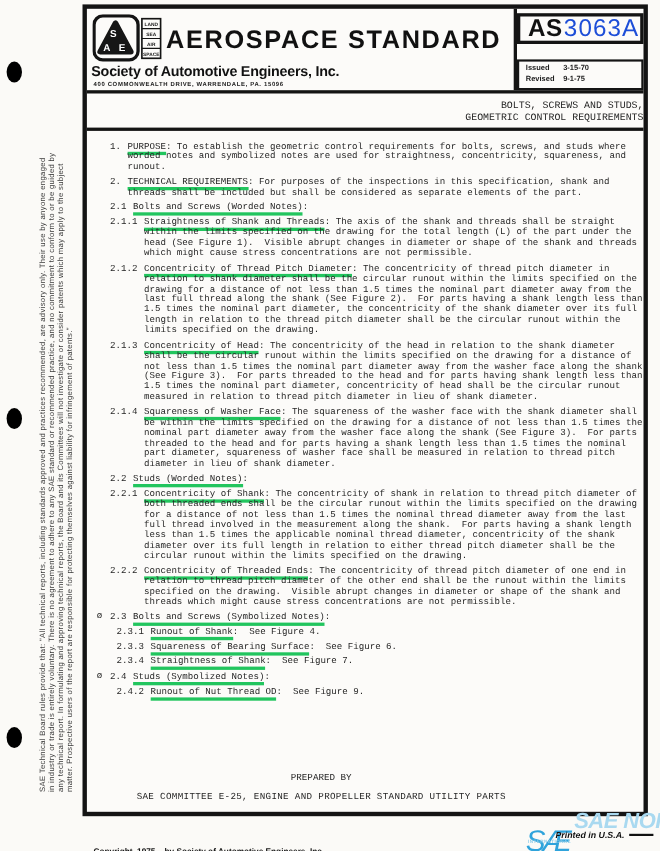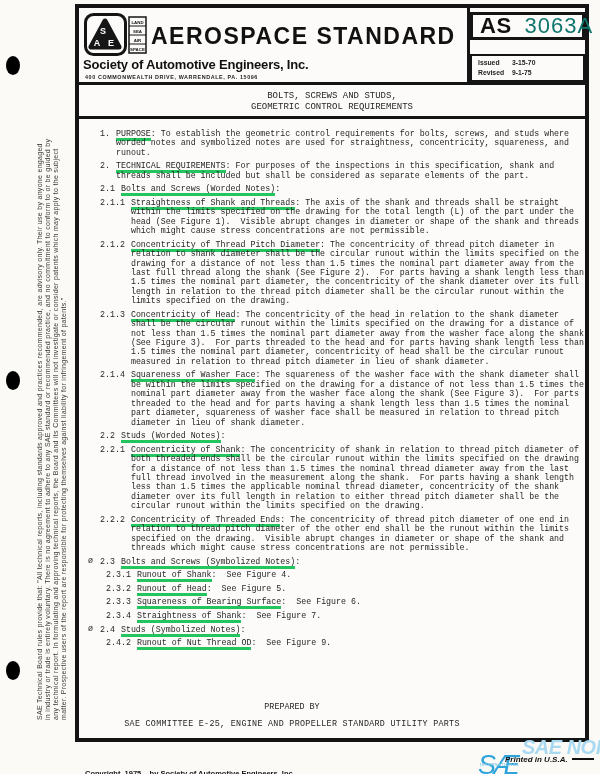--- a/index.html
+++ b/index.html
@@ -39,33 +39,33 @@
   .org-address{
     position:absolute;left:6px;top:66px;
     font-size:5.4px;font-weight:bold;letter-spacing:.6px;color:#222;white-space:nowrap;
   }
   .as-box{
     position:absolute;left:391px;top:4px;width:115px;height:28px;
     border:3px solid #141414;box-sizing:border-box;
     display:flex;align-items:center;padding-left:7px;
   }
   .as-prefix{font-size:22px;font-weight:bold;color:#111;letter-spacing:.5px;}
-  .as-number{font-size:22px;font-weight:400;color:#0f766e;letter-spacing:1px;margin-left:13px;}
+  .as-number{font-size:22px;font-weight:400;color:#1d4ed8;letter-spacing:1px;margin-left:1px;}
   .issue-box{
     position:absolute;left:391px;top:46px;width:115px;height:28px;
     border:2px solid #141414;box-sizing:border-box;
     padding:2px 0 0 6px;font-size:6.8px;font-weight:bold;color:#1c1c1c;
   }
   .issue-row{display:flex;line-height:10px;}
   .issue-row .lbl{width:34px;}
 
   .titleband{
     position:absolute;left:0;top:77px;width:506px;height:34px;
     border-bottom:3px solid #141414;box-sizing:border-box;
-    text-align:center;padding-top:6px;
+    text-align:right;padding-top:6px;
     font-family:"Liberation Mono",monospace;font-size:9px;line-height:11px;color:#262626;
   }
 
   .content{
     position:absolute;left:21px;top:121px;width:484px;
     font-family:"Liberation Mono",monospace;font-size:8.3px;line-height:9.4px;color:#262626;
   }
   .para{display:flex;margin-bottom:4.2px;position:relative;}
   .para .num{flex:0 0 auto;margin-right:6px;white-space:pre;}
   .para .txt{flex:1;white-space:pre-wrap;}
@@ -225,24 +225,20 @@
       <span class="marker">ø</span>
       <span class="num">2.3</span>
       <span class="txt"><span class="hd">Bolts and Screws (Symbolized Notes)</span><span>:</span></span>
     </div>
 
     <div class="para sub">
       <span class="num">2.3.1</span>
       <span class="txt"><span class="hd">Runout of Shank</span><span>:  See Figure 4.</span></span>
     </div>
 
-    <div class="para sub">
-      <span class="num">2.3.2</span>
-      <span class="txt"><span class="hd">Runout of Head</span><span>:  See Figure 5.</span></span>
-    </div>
 
     <div class="para sub">
       <span class="num">2.3.3</span>
       <span class="txt"><span class="hd">Squareness of Bearing Surface</span><span>:  See Figure 6.</span></span>
     </div>
 
     <div class="para sub">
       <span class="num">2.3.4</span>
       <span class="txt"><span class="hd">Straightness of Shank</span><span>:  See Figure 7.</span></span>
     </div>

